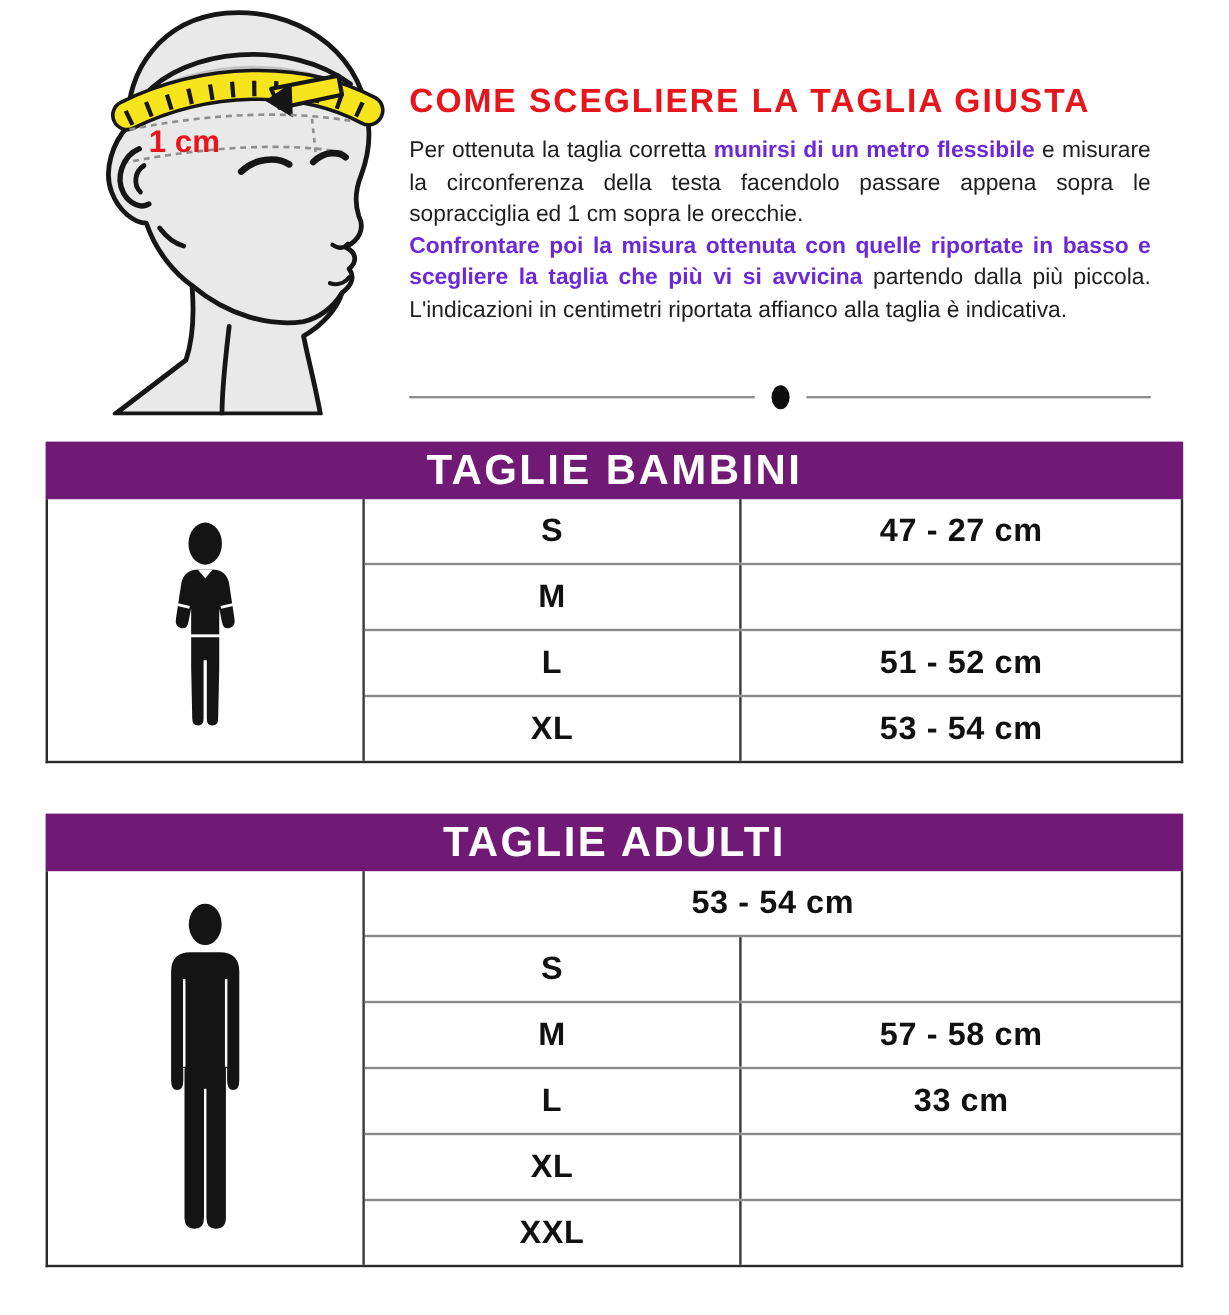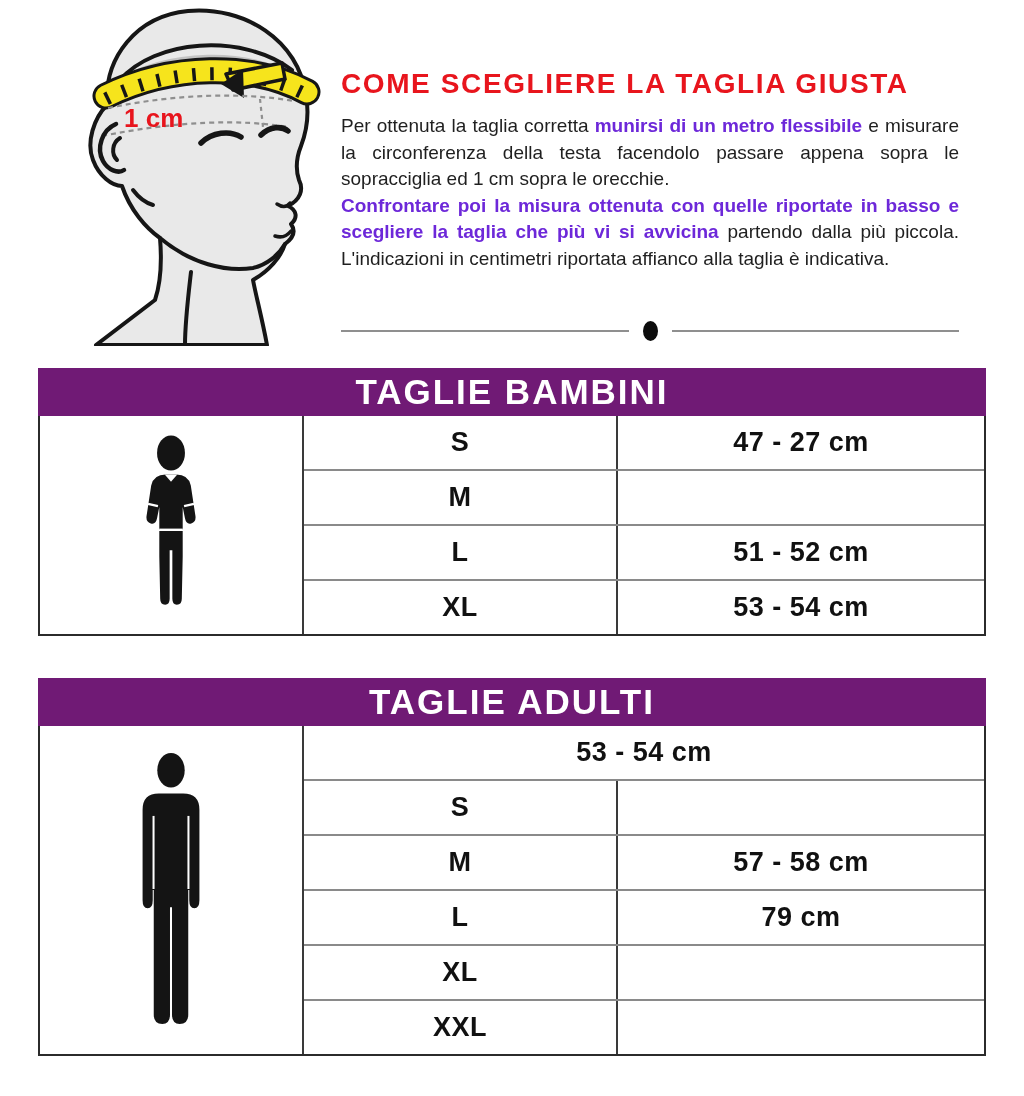--- a/index.html
+++ b/index.html
@@ -175,21 +175,21 @@
           </div>
           <div class="size-row">
             <div class="cell size-cell">S</div>
           </div>
           <div class="size-row">
             <div class="cell size-cell">M</div>
             <div class="cell range-cell">57 - 58 cm</div>
           </div>
           <div class="size-row">
             <div class="cell size-cell">L</div>
-            <div class="cell range-cell">79 cm</div>
+            <div class="cell range-cell">33 cm</div>
           </div>
           <div class="size-row">
             <div class="cell size-cell">XL</div>
           </div>
           <div class="size-row">
             <div class="cell size-cell">XXL</div>
           </div>
         </div>
     </div>
   </section>

